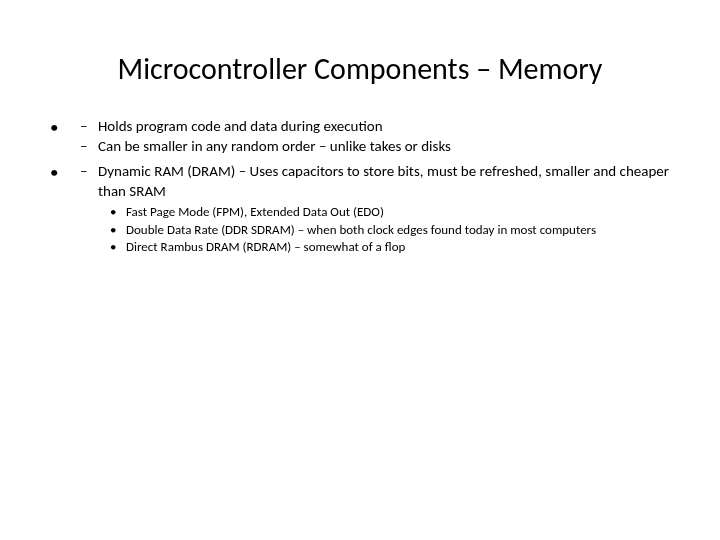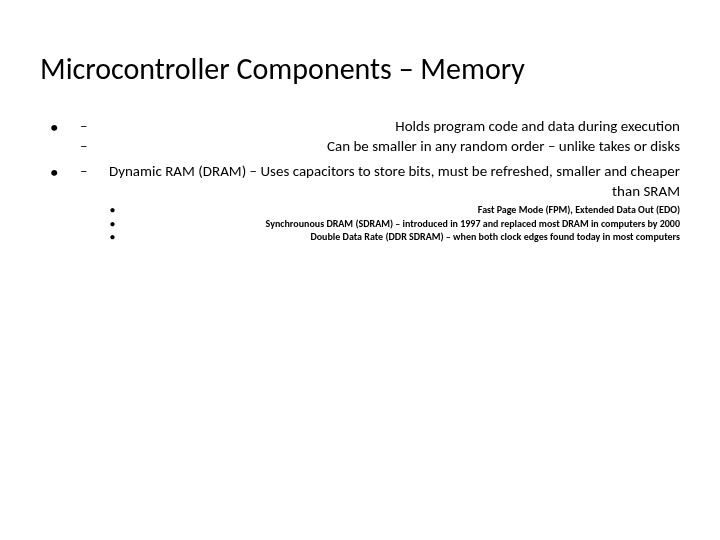--- a/index.html
+++ b/index.html
@@ -7,64 +7,62 @@
     width: 720px;
     height: 540px;
     background: #fff;
     font-family: Calibri, "Segoe UI", Arial, sans-serif;
     color: #000;
     padding: 50px 40px 40px 40px;
   }
   .title {
     font-size: 30px;
     font-weight: 400;
-    text-align: left;
+    text-align: center;
     margin-bottom: 30px;
     letter-spacing: 0;
   }
   ul { list-style: none; }
   .lvl1 > li {
     font-size: 17px;
     position: relative;
     padding-left: 28px;
     margin-bottom: 2px;
     line-height: 1.25;
   }
   .lvl1 > li::before {
     content: "•";
     position: absolute;
     left: 10px;
     top: 0;
   }
   .lvl2 {
     margin-top: 2px;
     margin-bottom: 6px;
-    text-align: right;
   }
   .lvl2 > li {
     font-size: 15px;
     position: relative;
     padding-left: 30px;
     line-height: 1.3;
   }
   .lvl2 > li::before {
     content: "–";
     position: absolute;
     left: 12px;
     top: 0;
   }
   .lvl3 {
     margin-top: 2px;
   }
   .lvl3 > li {
-    font-size: 10px;
+    font-size: 13px;
     position: relative;
     padding-left: 28px;
     line-height: 1.35;
-    font-weight: bold;
   }
   .lvl3 > li::before {
     content: "•";
     position: absolute;
     left: 12px;
     top: 0;
   }
 </style>
 </head>
 <body>
@@ -77,19 +75,19 @@
       <li><span>Holds program code and data during execution</span></li>
       <li><span>Can be smaller in any random order – unlike takes or disks</span></li>
     </ul>
   </li>
   <li>
     <ul class="lvl2">
       <li>
         <span>Dynamic RAM (DRAM) – Uses capacitors to store bits, must be refreshed, smaller and cheaper than SRAM</span>
         <ul class="lvl3">
           <li><span>Fast Page Mode (FPM), Extended Data Out (EDO)</span></li>
-          <li><span>Synchrounous DRAM (SDRAM) – introduced in 1997 and replaced most DRAM in computers by 2000</span></li>
           <li><span>Double Data Rate (DDR SDRAM) – when both clock edges found today in most computers</span></li>
+          <li><span>Direct Rambus DRAM (RDRAM) – somewhat of a flop</span></li>
         </ul>
       </li>
     </ul>
   </li>
 </ul>
 
 </body></html>

